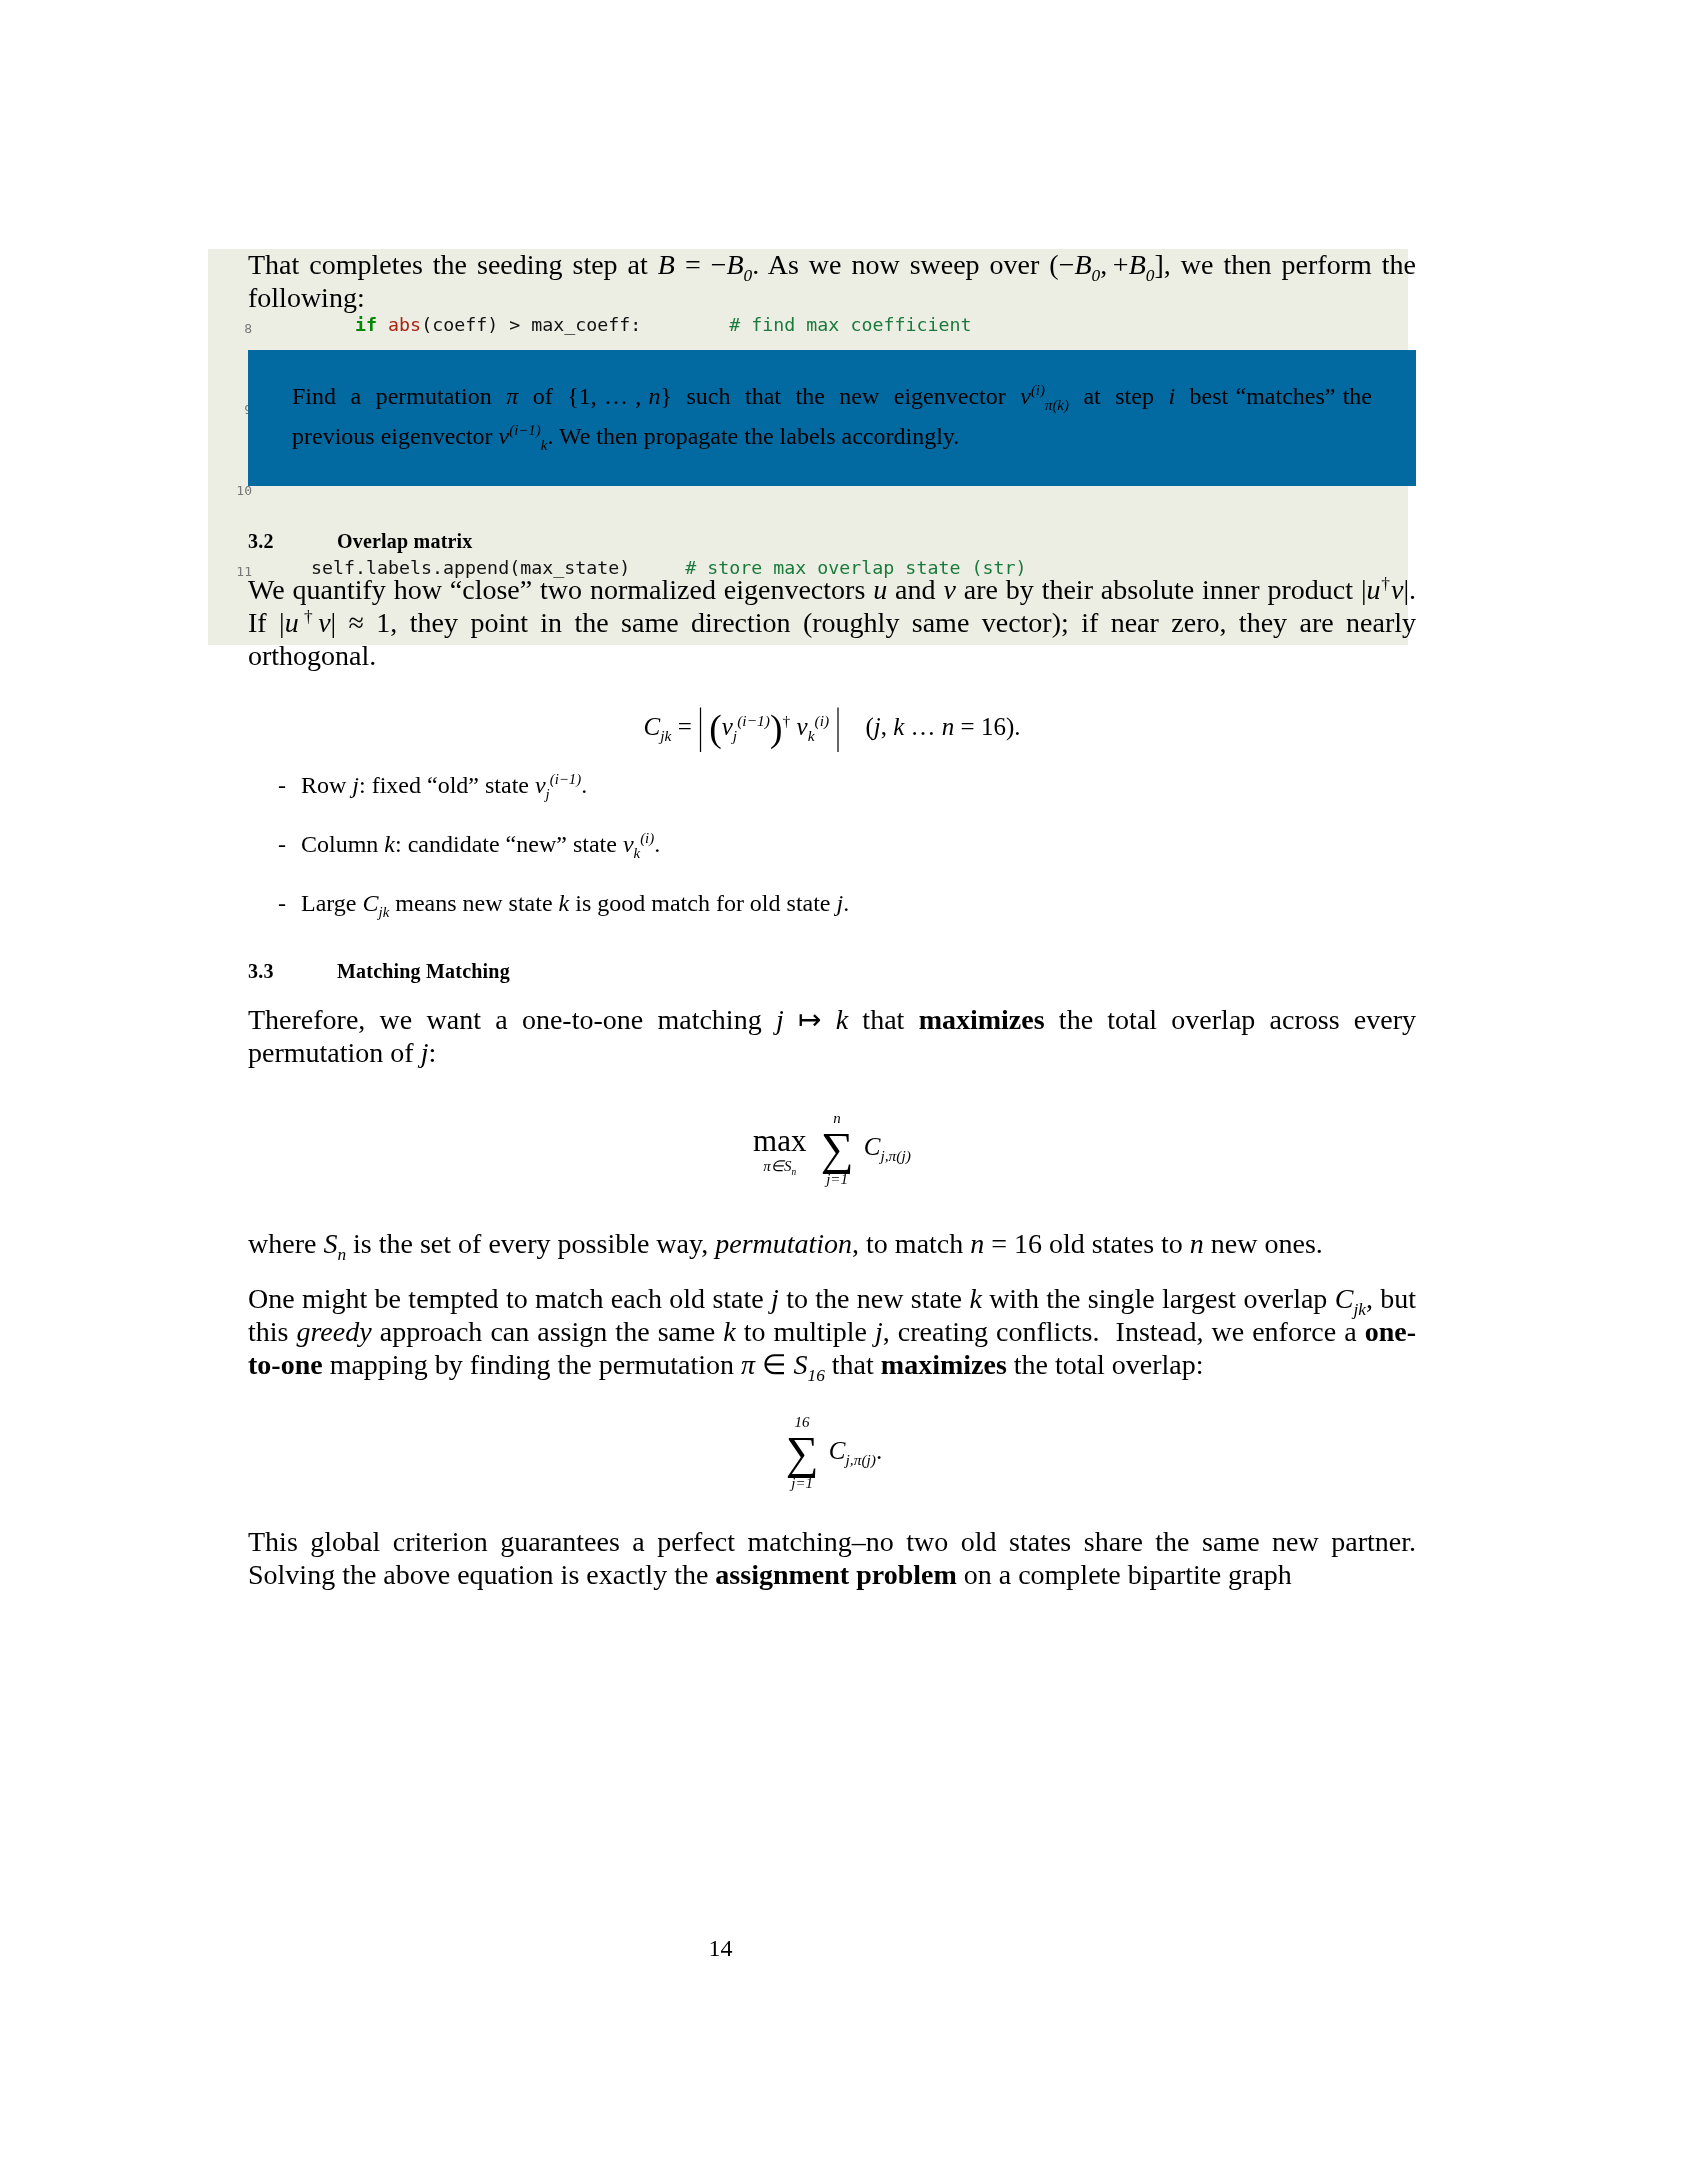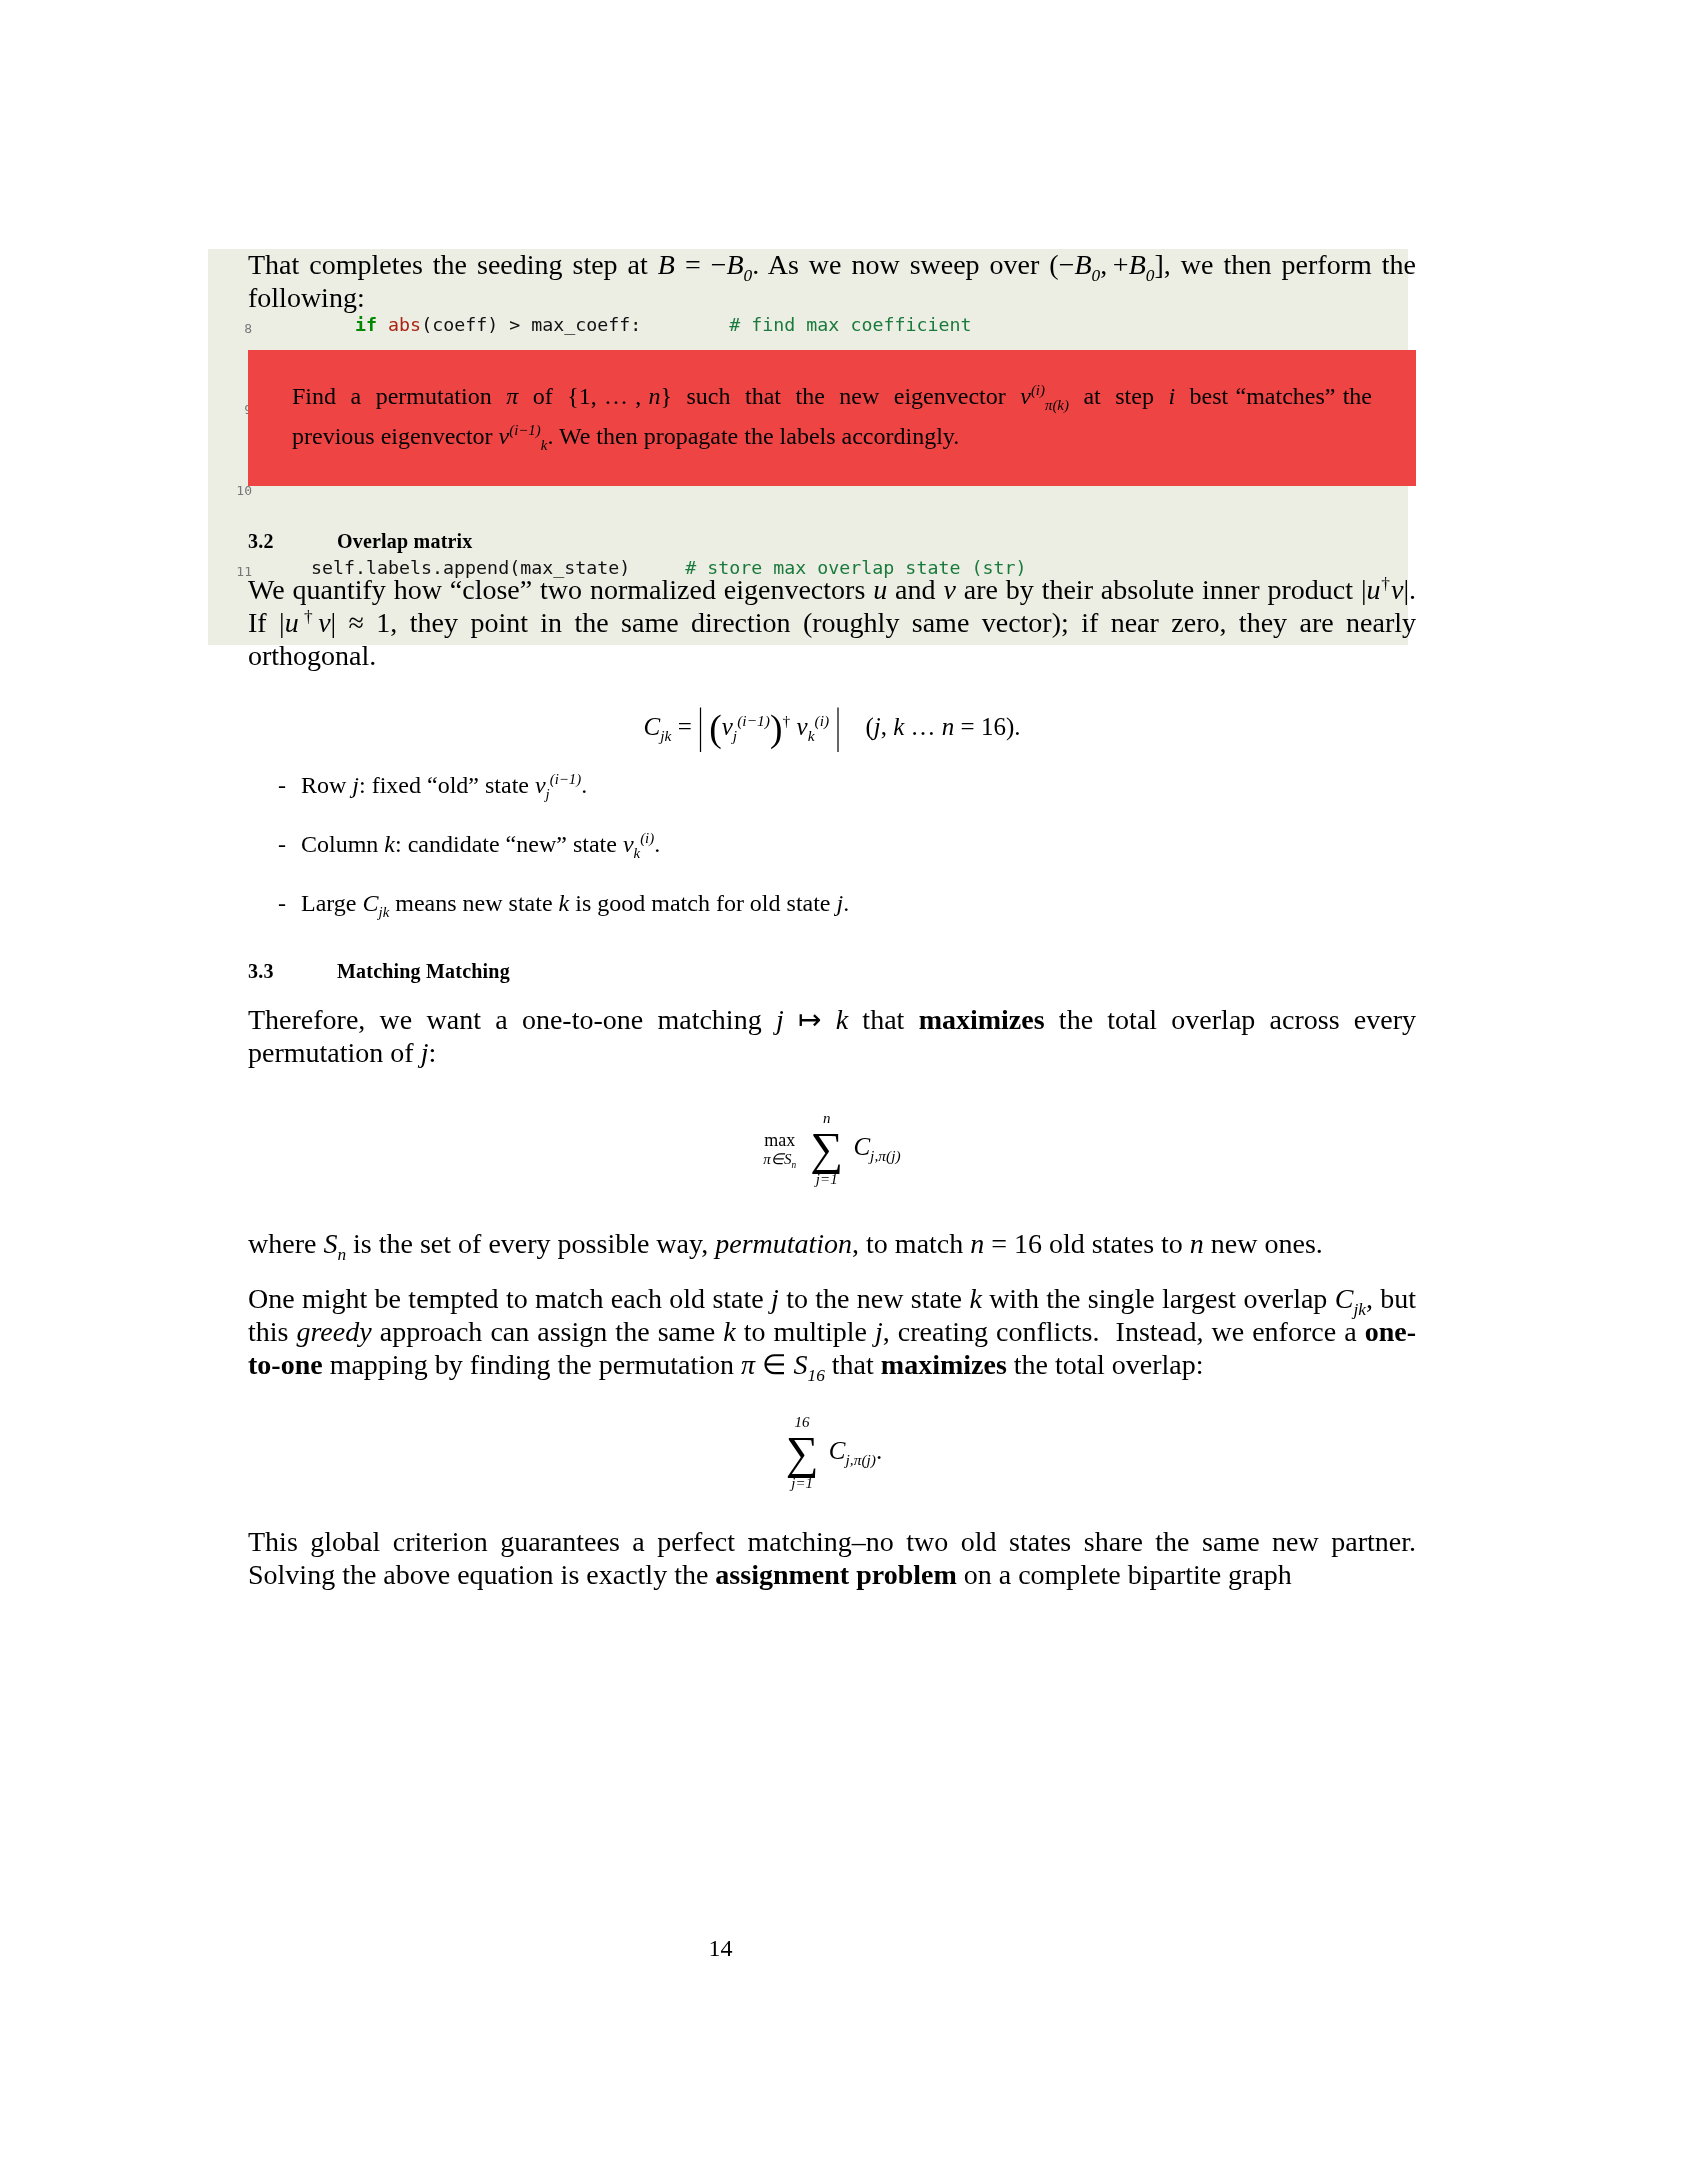--- a/index.html
+++ b/index.html
@@ -70,21 +70,21 @@
   
   p.body {
     font-size: 28px;
     line-height: 33px;
     text-align: justify;
     margin: 0 0 22px 0;
   }
 
   
   .callout {
-    background: #ef4444;
+    background: #0369a1;
     padding: 26px 44px 30px 44px;
     margin: 36px 0 44px 0;
     font-size: 24px;
     line-height: 40px;
     text-align: justify;
   }
 
   
   h2.sec {
     font-size: 20px;
@@ -137,21 +137,21 @@
   }
   .sum .lim { font-size: 15px; display: block; font-style: italic; }
   .sum .sig { font-size: 46px; display: block; font-family: "Liberation Serif", serif; }
   .maxop {
     display: inline-block;
     text-align: center;
     vertical-align: middle;
     line-height: 1.1;
     margin-right: 4px;
   }
-  .maxop .big { display: block; font-size: 18px; }
+  .maxop .big { display: block; font-size: 31px; }
   .maxop .lim { display: block; font-size: 15px; font-style: italic; }
 
   .pagenum {
     position: absolute;
     left: 0;
     top: 1911px;
     width: 1441px;
     text-align: center;
     font-size: 24px;
     margin-top: 24px;

